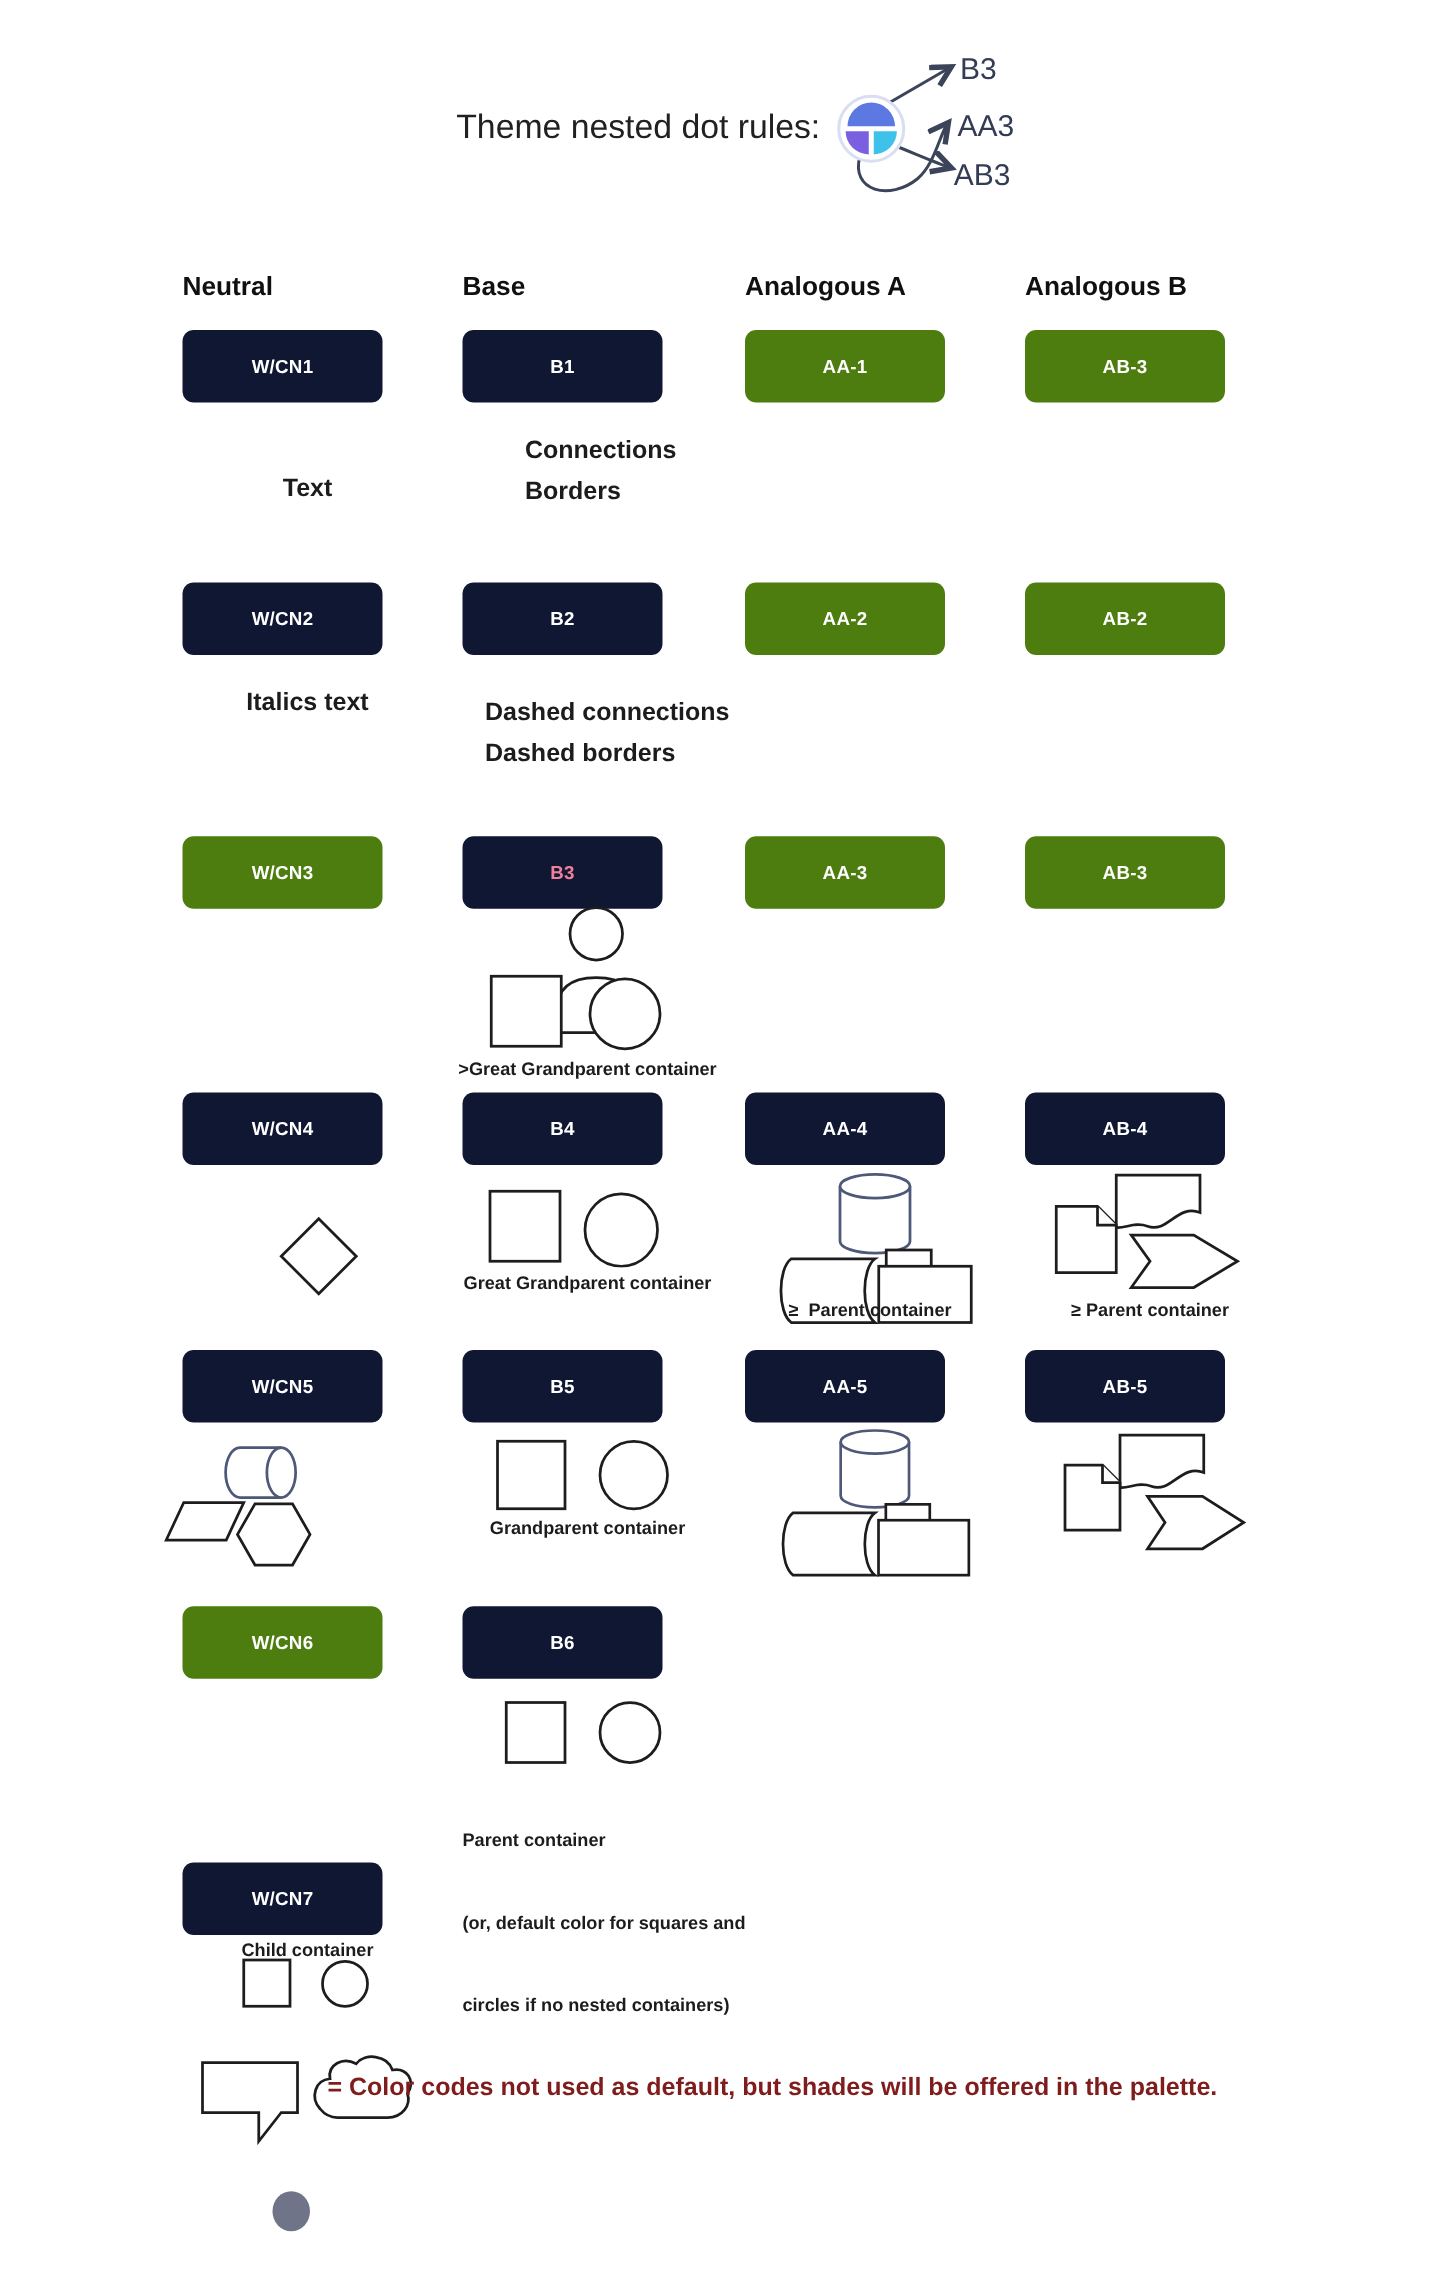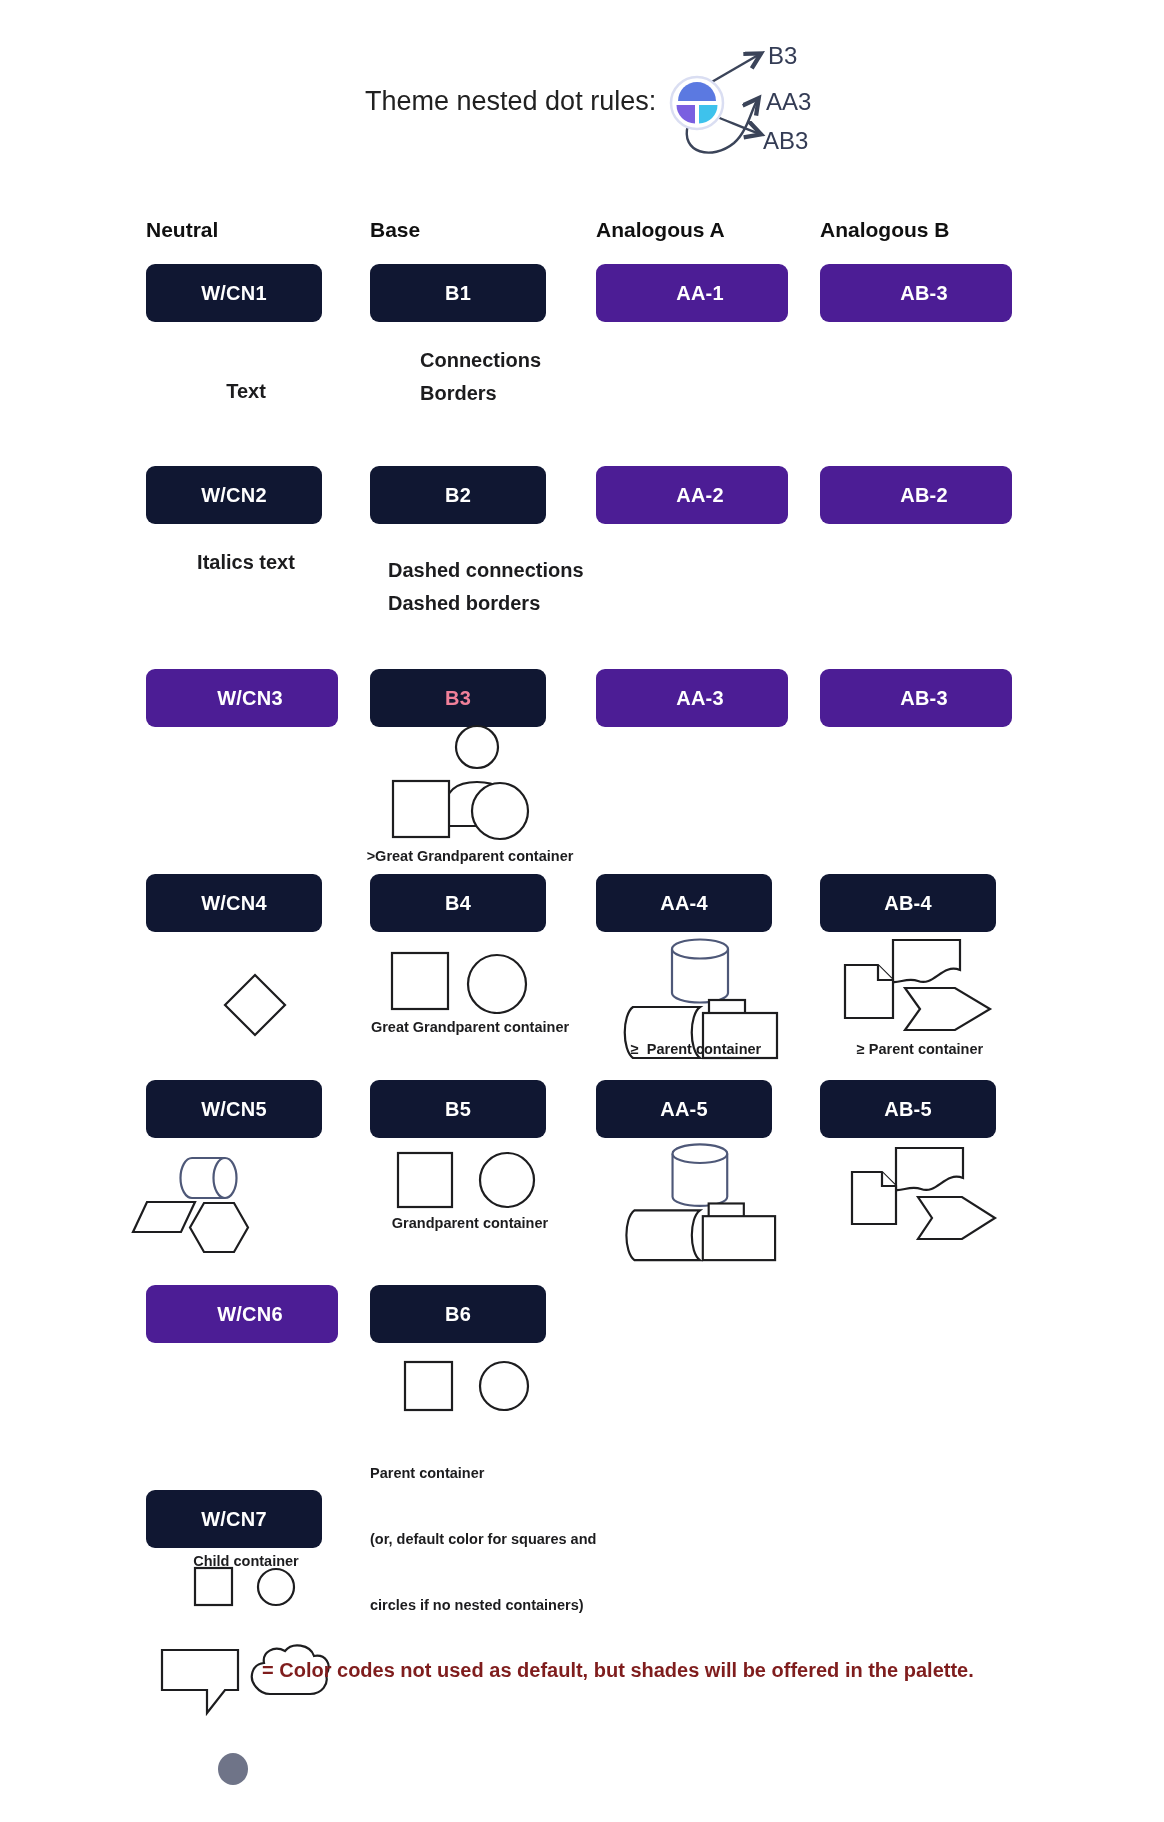--- a/index.html
+++ b/index.html
@@ -9,26 +9,26 @@
   }
   .abs{position:absolute;}
   
   .title{left:365px;top:86px;font-size:27px;font-weight:400;color:#212121;}
   .dot-label{font-size:24px;font-weight:400;color:#343c55;}
   
   .colhead{top:218px;width:200px;font-size:21px;font-weight:700;color:#101010;}
   .c1{left:146px}.c2{left:370px}.c3{left:596px}.c4{left:820px}
   .r1{top:264px}.r2{top:466px}.r3{top:669px}.r4{top:874px}.r5{top:1080px}.r6{top:1285px}.r7{top:1490px}
   .chip{
-    position:absolute;width:176px;height:58px;border-radius:9px;
+    position:absolute;width:160px;height:58px;border-radius:9px;
     display:flex;align-items:center;justify-content:center;
-    font-size:20px;font-weight:700;color:#ffffff;letter-spacing:.2px;
+    font-size:15px;font-weight:700;color:#ffffff;letter-spacing:.2px;
   }
   .chip.dark{background:#101732;}
-  .chip.gray{background:#4c1d95;padding-left:16px;}
+  .chip.gray{background:#4d7c0f;}
   .chip.accent{color:#f0809a;}
   
   .cap{font-size:20px;font-weight:700;color:#1c1c1e;line-height:33px;}
   .cap.center{width:200px;text-align:center;}
   .smallcap{font-size:14.5px;font-weight:700;color:#1c1c1e;line-height:22px;white-space:pre;}
   .smallcap.center{text-align:center;}
   
   .shape{fill:#ffffff;stroke:#1d1d1f;stroke-width:2.2;}
   .slate{stroke:#4e5878;}
   .arrow{fill:none;stroke:#3b4459;stroke-width:2.4;}

